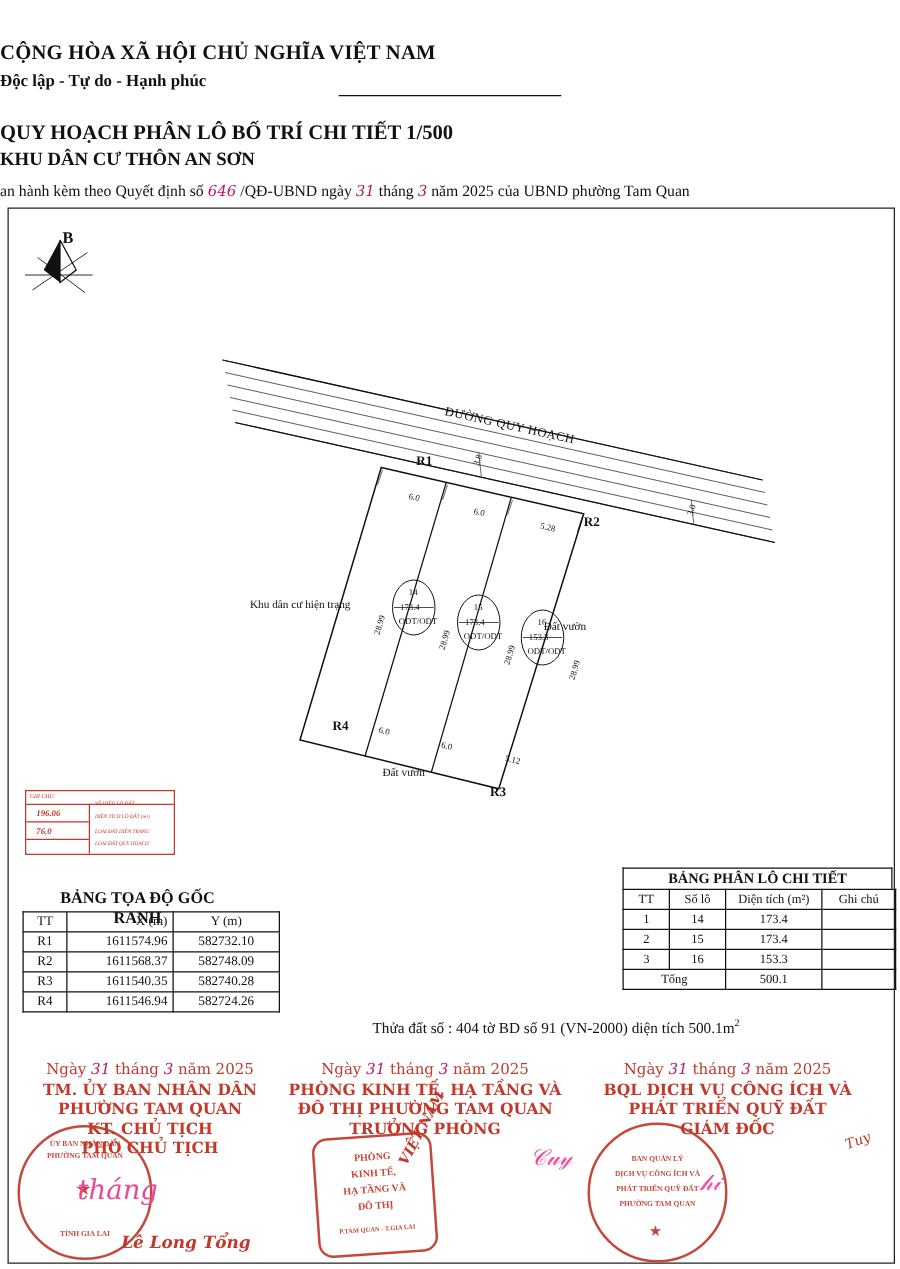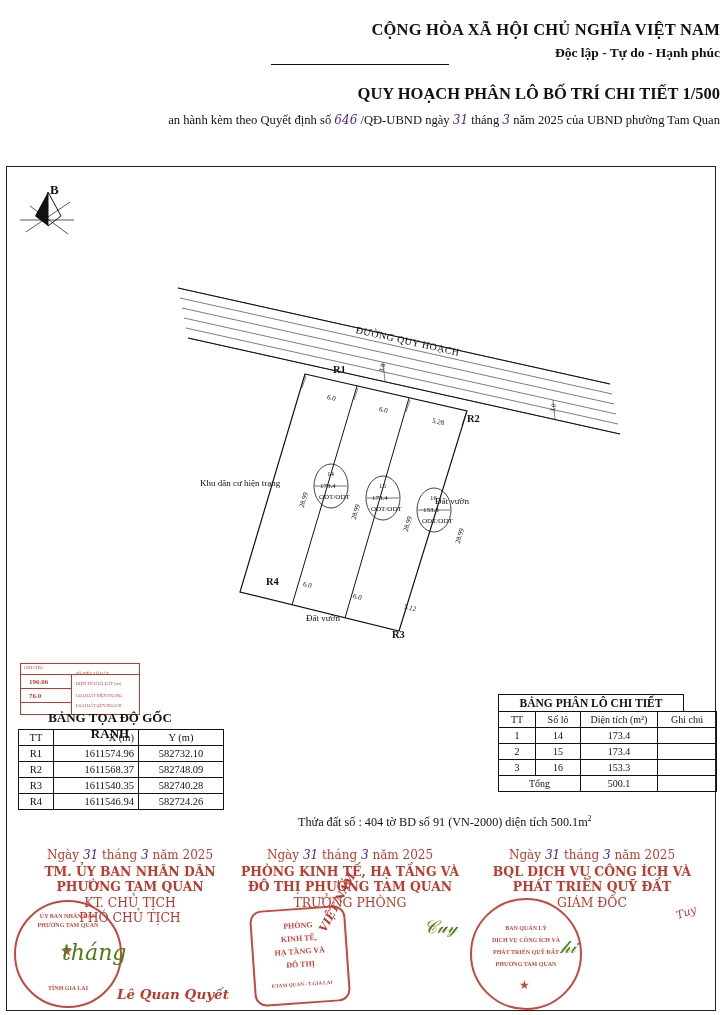--- a/index.html
+++ b/index.html
@@ -7,84 +7,84 @@
     width:720px;height:1015px;
     background:#ffffff;
     font-family:"Liberation Serif", serif;
     color:#111;
     position:relative;
     overflow:hidden;
   }
   .page{position:absolute;inset:0;}
 
   
-  .hdr{position:absolute;left:0;right:0;top:0;text-align:right;}
+  .hdr{position:absolute;left:0;right:0;top:12px;text-align:left;}
   .h-line1{font-size:16.5px;font-weight:bold;letter-spacing:.2px;margin-top:20px;}
   .h-line2{font-size:13.5px;font-weight:bold;margin-top:5px;}
   .h-rule{width:178px;height:1px;background:#111;margin:3px auto 0;}
   .h-title{font-size:16.5px;font-weight:bold;margin-top:19px;}
   .h-sub{font-size:15px;font-weight:bold;margin-top:4px;}
   .h-decree{font-size:12.6px;margin-top:9px;white-space:nowrap;}
-  .hw{font-family:"DejaVu Serif",serif;color:#4c1d95;font-style:italic;font-size:12px;}
+  .hw{font-family:"DejaVu Serif",serif;color:#be185d;font-style:italic;font-size:12px;}
 
   
   .frame{position:absolute;left:6px;top:166px;width:708px;height:843px;border:1.1px solid #222;}
 
   
   .north{position:absolute;left:18px;top:186px;width:62px;height:62px;}
   .north .lbl{position:absolute;left:32px;top:-4px;font-size:13px;font-weight:bold;}
 
   
   .draw{position:absolute;left:0;top:166px;width:720px;height:520px;}
 
   .txt{position:absolute;font-size:9px;color:#111;font-family:"Liberation Serif",serif;}
   .txt-sm{position:absolute;font-size:7px;color:#111;}
   .node{position:absolute;font-size:10.5px;font-weight:bold;}
 
   
-  .legend{position:absolute;left:20px;top:663px;width:118px;height:50px;border:1px solid #c0392b;}
+  .legend{position:absolute;left:20px;top:632px;width:118px;height:50px;border:1px solid #c0392b;font-style:italic;}
   .legend .cap{position:absolute;left:3px;top:1px;font-size:4.5px;color:#c0392b;}
   .legend .row{position:absolute;font-size:4.2px;color:#c0392b;}
   .legend .num{position:absolute;left:8px;font-size:7px;color:#c0392b;font-weight:bold;}
   .legend .hl{position:absolute;background:#c0392b;height:.6px;}
   .legend .vl{position:absolute;background:#c0392b;width:.6px;}
 
   
   .coord-title{position:absolute;left:30px;top:710px;width:160px;text-align:center;
       font-size:13px;font-weight:bold;}
   table.tbl{border-collapse:collapse;position:absolute;font-family:"Liberation Serif",serif;}
   table.tbl td,table.tbl th{border:1px solid #111;padding:2px 4px;font-size:10.5px;text-align:center;font-weight:normal;}
   #coord-table{left:18px;top:729px;}
   #coord-table td:nth-child(1){width:26px;}
   #coord-table td:nth-child(2){width:76px;text-align:right;}
   #coord-table td:nth-child(3){width:76px;}
 
   
   .parcel-wrap{position:absolute;left:498px;top:694px;}
   .parcel-title{width:184px;text-align:center;font-size:11.5px;font-weight:bold;
-      border:1px solid #111;border-bottom:none;padding:2px 0;}
+      border:1px solid #111;border-bottom:none;padding:2px 15px;}
   #parcel-table{position:static;}
   #parcel-table td{font-size:10px;}
   #parcel-table td.c1{width:28px;}
   #parcel-table td.c2{width:36px;}
   #parcel-table td.c3{width:68px;}
   #parcel-table td.c4{width:50px;margin-top:28px;}
   .tong-label{text-align:center;}
 
   .land-note{position:absolute;left:298px;top:814px;font-size:12.2px;}
   .land-note sup{font-size:8px;}
 
   
   .sig{position:absolute;top:848px;text-align:center;font-size:12px;}
   .sig .date{font-size:12px;}
   .sig .l1{font-weight:bold;font-size:12.4px;margin-top:2px;}
   .sig .l2{font-weight:bold;font-size:12.4px;}
-  .sig .l3{font-weight:normal;font-size:12.4px;}
-  .red-ink{color:#c0392b;font-family:"DejaVu Serif",serif;margin-left:20px;}
-  .blue-ink{color:#4d7c0f;text-align:center;}
+  .sig .l3{font-weight:bold;font-size:12.4px;}
+  .red-ink{color:#c0392b;font-family:"DejaVu Serif",serif;}
+  .blue-ink{color:#ec4899;text-align:center;}
 
   
   .stamp{position:absolute;border-radius:50%;border:2.2px solid #c0392b;opacity:.92;}
   .stamp .st-txt{position:absolute;left:0;right:0;text-align:center;color:#c0392b;
       font-size:6px;font-weight:bold;line-height:8px;}
   .star{position:absolute;color:#c0392b;font-size:15px;}
 
   .sign-name{position:absolute;font-family:"DejaVu Serif",serif;font-style:italic;}
 
   svg{display:block;}
@@ -92,20 +92,21 @@
 </head>
 <body>
 
 <div class="page">
 
   <div class="hdr">
     <div class="h-line1">CỘNG HÒA XÃ HỘI CHỦ NGHĨA VIỆT NAM</div>
     <div class="h-line2">Độc lập - Tự do - Hạnh phúc</div>
     <div class="h-rule"></div>
     <div class="h-title">QUY HOẠCH PHÂN LÔ BỐ TRÍ CHI TIẾT 1/500</div>
+    <div class="h-sub">KHU DÂN CƯ THÔN AN SƠN</div>
     <div class="h-decree">
       <span>an hành kèm theo Quyết định số</span>
       <span class="hw">646</span>
       <span>/QĐ-UBND ngày</span>
       <span class="hw">31</span>
       <span>tháng</span>
       <span class="hw">3</span>
       <span>năm 2025 của UBND phường Tam Quan</span>
     </div>
   </div>
@@ -297,21 +298,21 @@
       <span class="hw">31</span>
       <span>tháng</span>
       <span class="hw">3</span>
       <span>năm 2025</span>
     </div>
     <div class="l1 red-ink">TM. ỦY BAN NHÂN DÂN</div>
     <div class="l2 red-ink">PHƯỜNG TAM QUAN</div>
     <div class="l3 red-ink" style="margin-top:1px;">KT. CHỦ TỊCH</div>
     <div class="l3 red-ink">PHÓ CHỦ TỊCH</div>
   </div>
-  <div class="sign-name red-ink" style="left:97px;top:986px;font-size:13.5px;font-weight:bold;">Lê Quan Quyết</div>
+  <div class="sign-name red-ink" style="left:97px;top:986px;font-size:13.5px;font-weight:bold;">Lê Long Tổng</div>
 
   <div class="sig" style="left:212px;width:256px;">
     <div class="date red-ink">
       <span>Ngày</span>
       <span class="hw">31</span>
       <span>tháng</span>
       <span class="hw">3</span>
       <span>năm 2025</span>
     </div>
     <div class="l1 red-ink">PHÒNG KINH TẾ, HẠ TẦNG VÀ</div>

